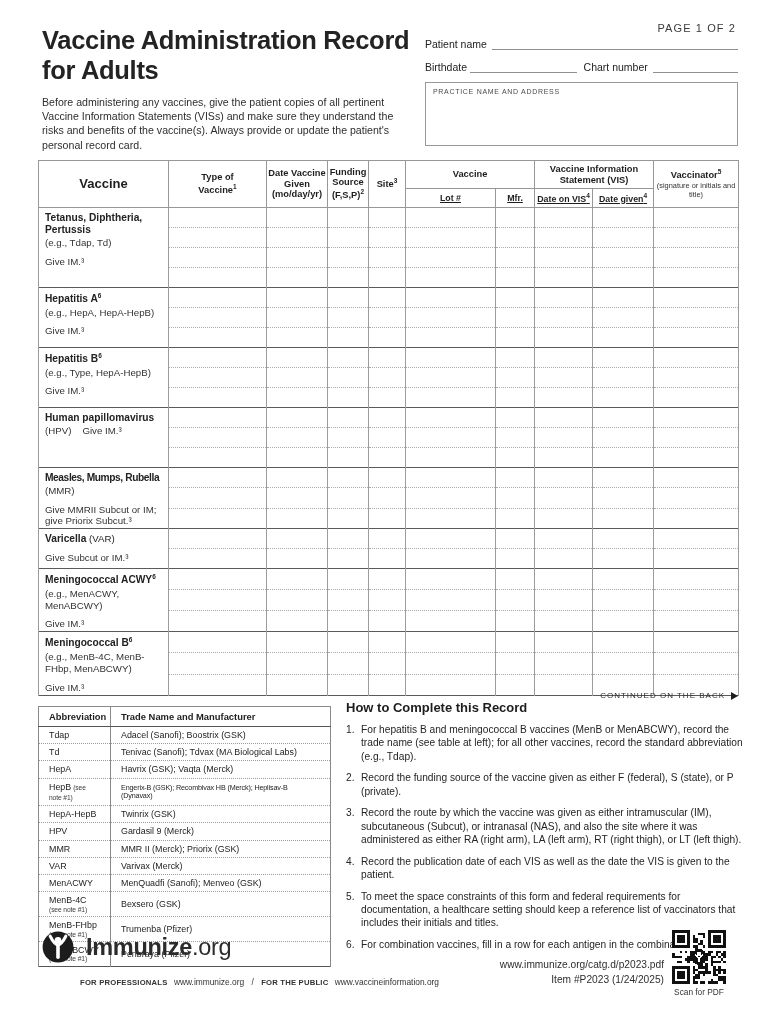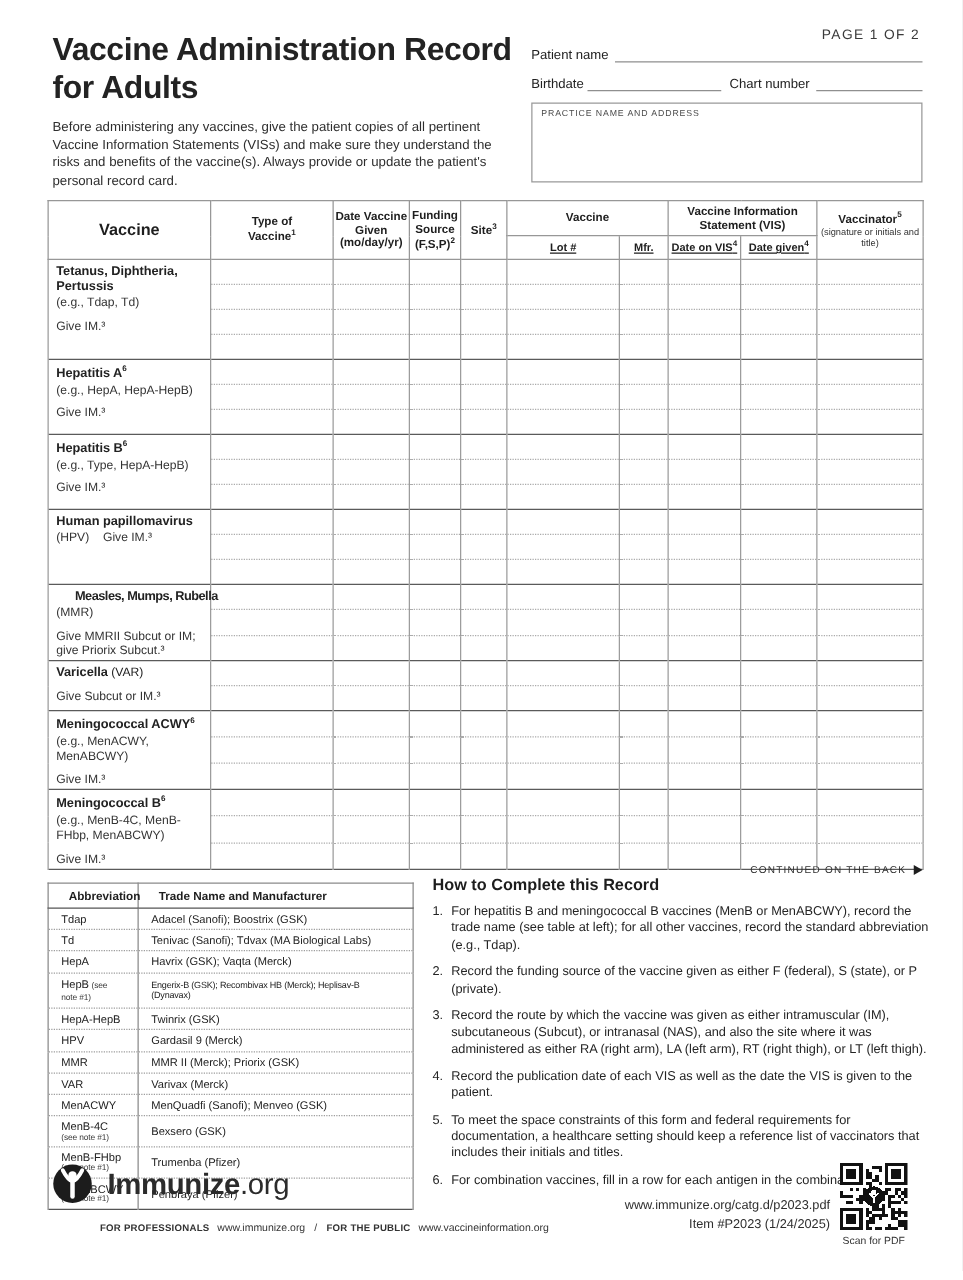--- a/index.html
+++ b/index.html
@@ -33,34 +33,34 @@
   .h-vaccine{font-size:13px !important;}
   .hl{display:block;}
   .vtable sup{font-size:6.5px;font-weight:700;}
   .hsub{display:block;font-weight:400;font-size:7.4px;margin-top:1px;color:#333;}
   .vtable tbody td{height:19px;border-left:1px solid #9c9c9c;border-right:1px solid #9c9c9c;
                    border-top:1px dotted #ababab;border-bottom:1px dotted #ababab;}
   .vtable tbody tr.gfirst td,.vtable tbody tr.gfirst th{border-top:1.5px solid #5a5a5a;}
   .vlabel{vertical-align:top;text-align:left;padding:4px 5px 2px 6px !important;
           border-left:1px solid #9c9c9c;border-right:1px solid #9c9c9c;}
   .vname{font-weight:700;font-size:10.2px;line-height:1.2;color:#222;}
-  .vname.tight{white-space:nowrap;letter-spacing:-0.4px;margin-left:15px;}
+  .vname.tight{white-space:nowrap;letter-spacing:-0.4px;}
   .vsub{font-weight:400;font-size:9.7px;line-height:1.22;color:#333;margin-top:1px;}
   .vsub-in{font-weight:400;font-size:9.7px;}
   .vroute{font-weight:400;font-size:9.7px;color:#333;margin-top:7px;}
   .vroute-in{margin-left:11px;}
 
   .continued{position:absolute;top:691px;right:32px;display:flex;align-items:center;gap:6px;
              font-size:8px;letter-spacing:1px;color:#2f2f2f;}
   .tri{width:0;height:0;border-left:7px solid #1e1e1e;border-top:4.5px solid transparent;border-bottom:4.5px solid transparent;}
 
   
   .atable{position:absolute;left:38px;top:706px;width:292px;border-collapse:collapse;table-layout:fixed;
           border:1.2px solid #555;}
-  .atable th{font-size:9.4px;font-weight:700;text-align:left;padding:4px 16px;color:#1e1e1e;
+  .atable th{font-size:9.4px;font-weight:700;text-align:left;padding:4px 10px;color:#1e1e1e;
              border:1px solid #8a8a8a;border-bottom:1px solid #555;}
   .atable td{font-size:8.9px;color:#222;padding:3px 10px;vertical-align:middle;
              border-left:1px solid #8a8a8a;border-right:1px solid #8a8a8a;
              border-top:1px dotted #9d9d9d;border-bottom:1px dotted #9d9d9d;line-height:1.15;}
   .abn{display:block;font-size:6.7px;color:#3a3a3a;letter-spacing:-0.1px;}
   .abn.inl{display:inline;margin-left:2px;}
   td.c2.fit{font-size:7.2px;letter-spacing:-0.15px;}
 
   
   .howto{position:absolute;left:346px;top:700px;width:404px;}

